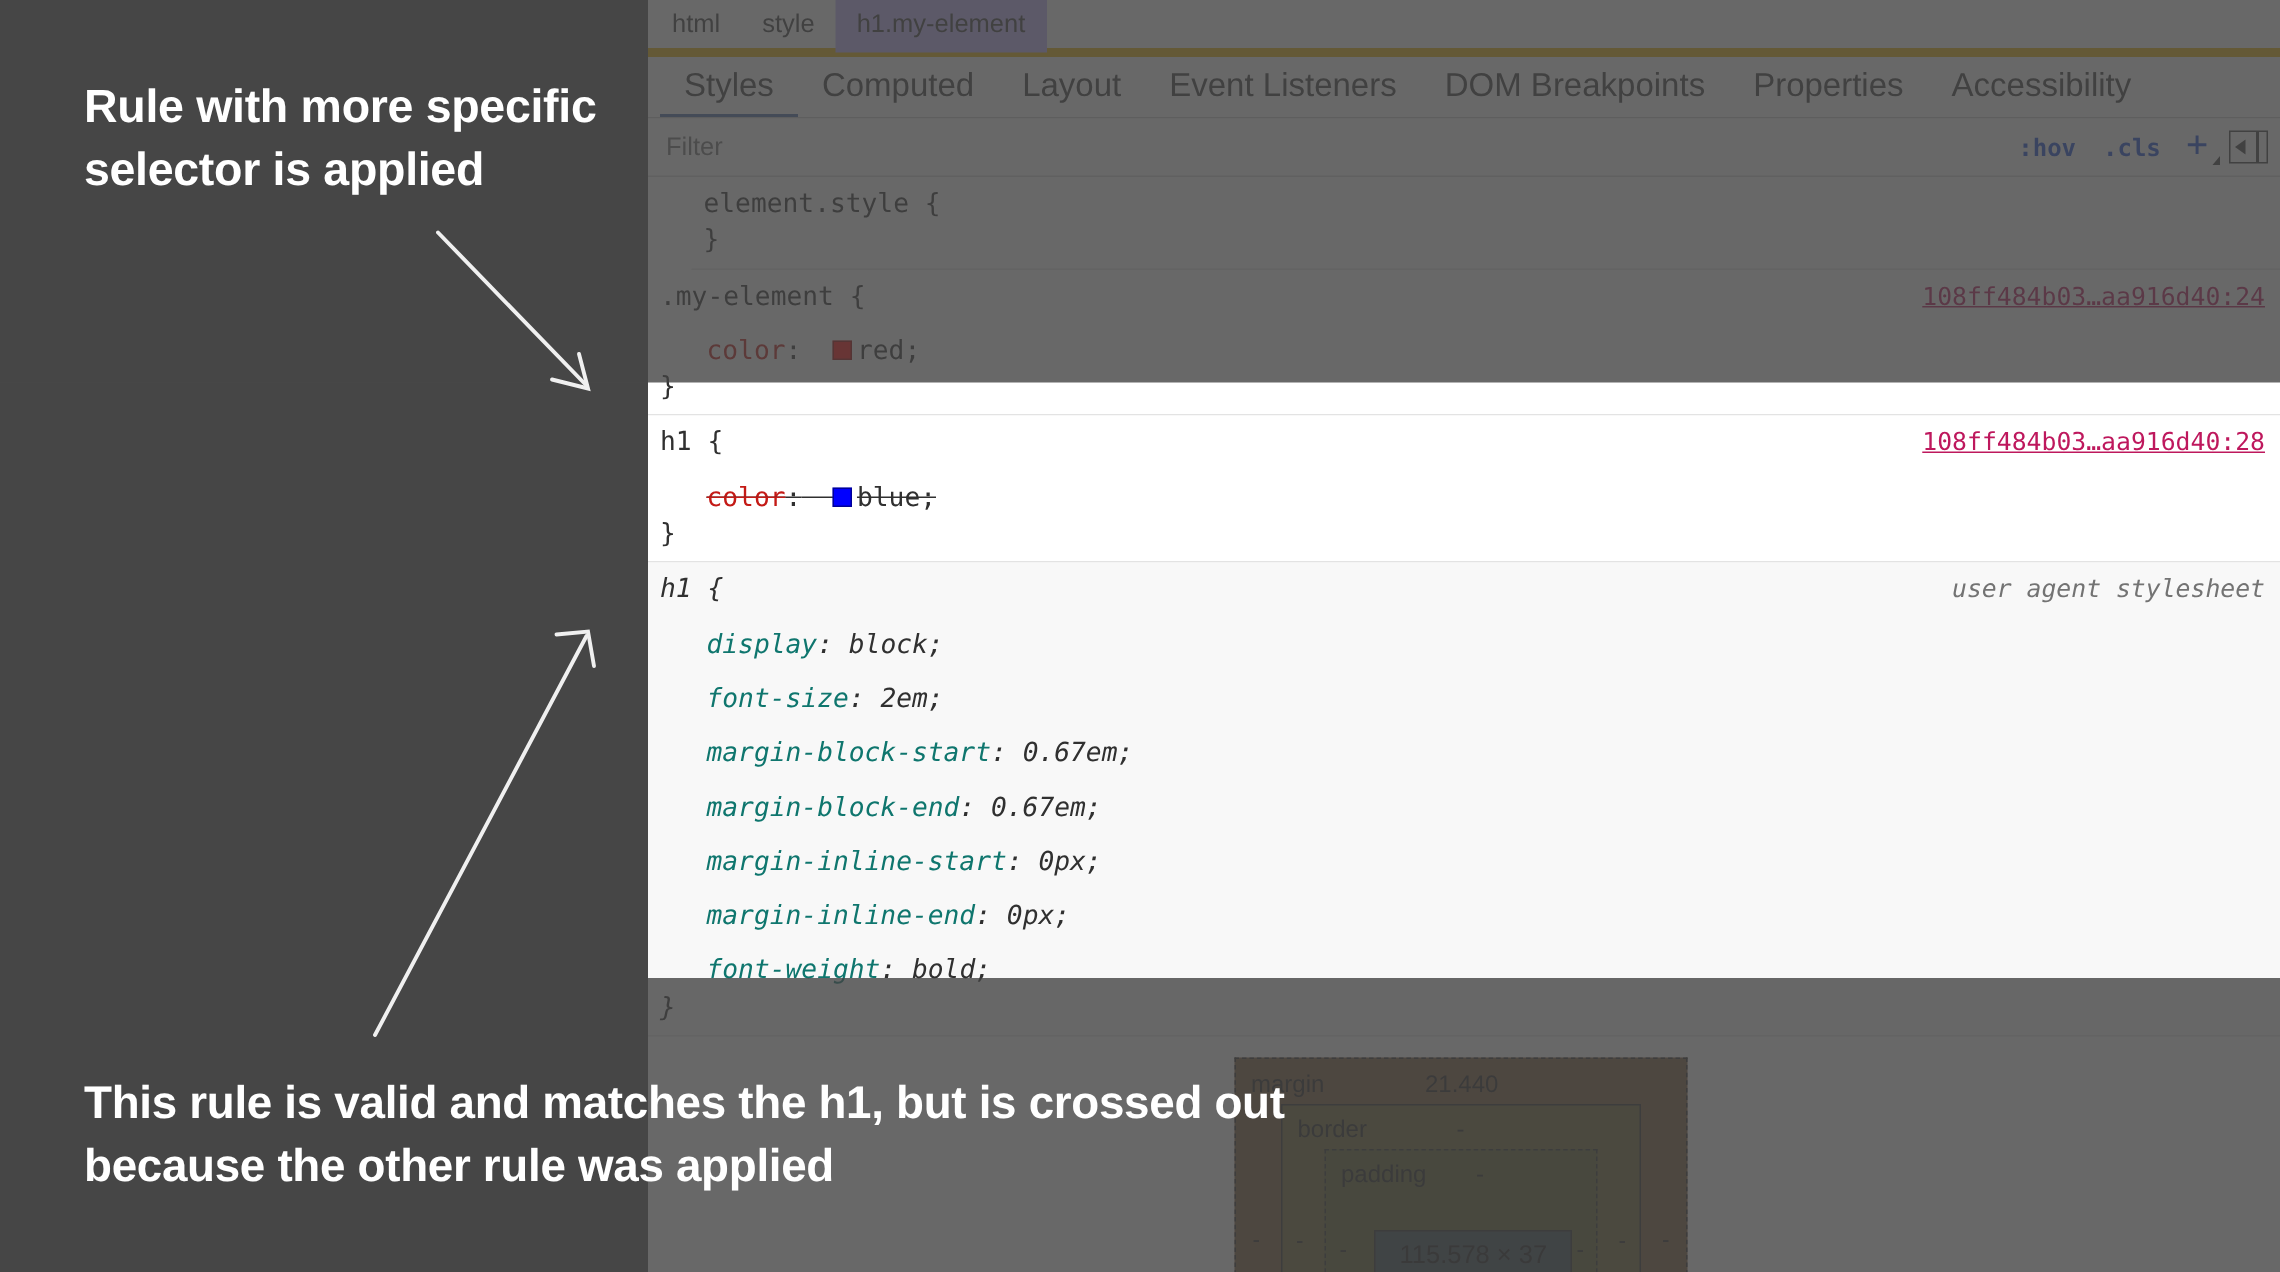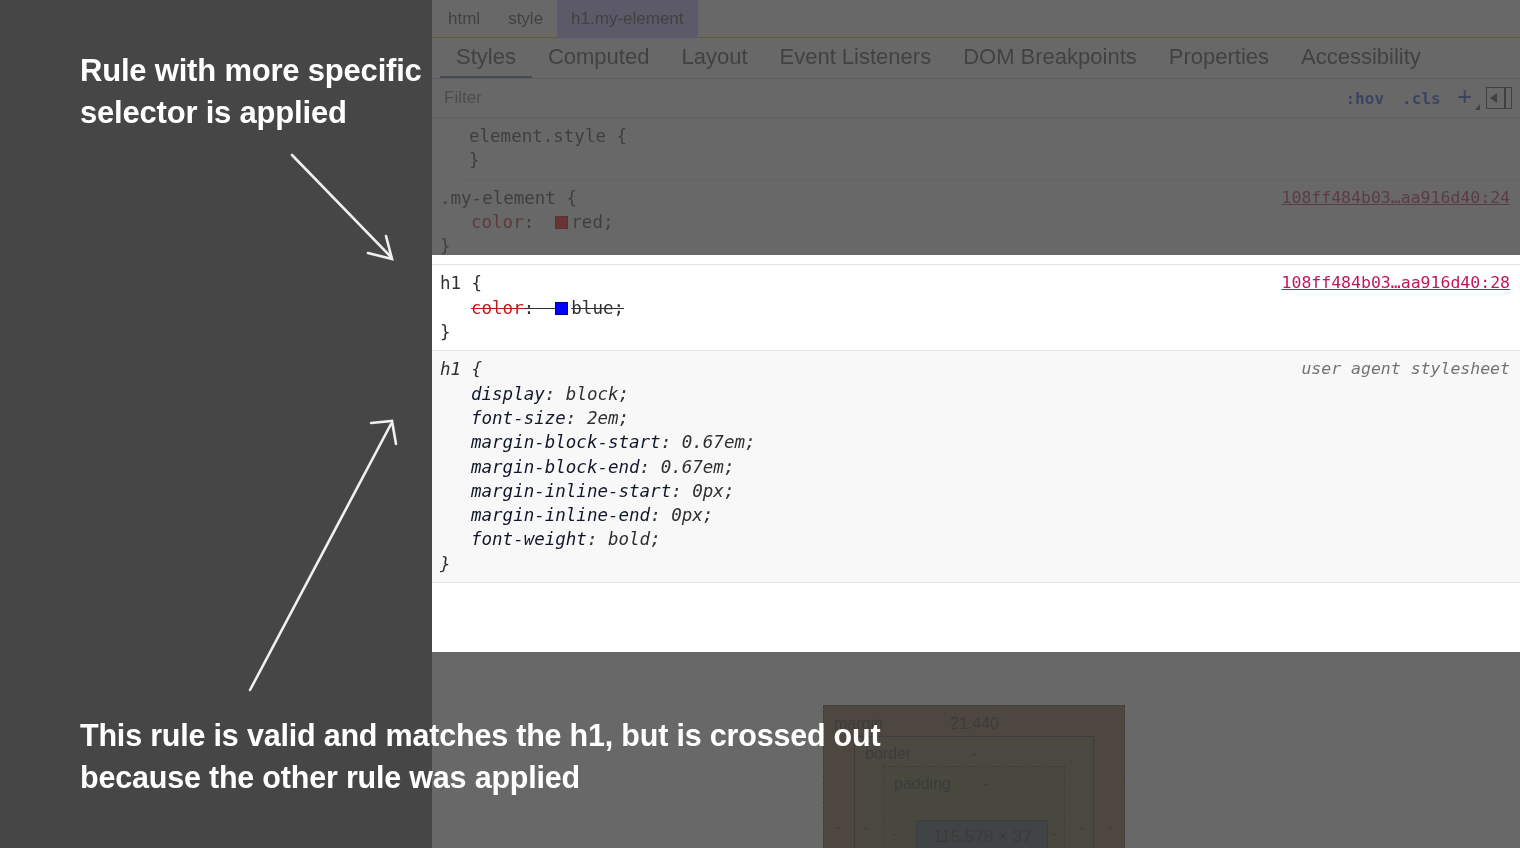--- a/index.html
+++ b/index.html
@@ -16,21 +16,21 @@
     position: absolute;
     left: 432px; top: 0; width: 1088px; height: 848px;
     background: #ffffff;
     display: flex; flex-direction: column;
   }
 
   
   .crumbs {
     height: 38px; flex: 0 0 38px;
     background: #ffffff;
-    border-bottom: 1px solid #eab308;
+    border-bottom: 6px solid #eab308;
     display: flex; align-items: center;
     padding-left: 2px;
     font-size: 17px; color: #3c3c3c;
   }
   .crumb {
     padding: 9px 14px;
     white-space: nowrap;
     line-height: 20px;
   }
   .crumb.sel { background: #c4b5fd; }
@@ -120,23 +120,23 @@
     text-decoration: underline;
     font-family: "DejaVu Sans Mono", monospace;
   }
   .rule .srcplain {
     position: absolute; right: 10px; top: 6px;
     font-size: 16.5px; color: #737373;
     font-style: italic;
     font-family: "DejaVu Sans Mono", monospace;
     text-decoration: none;
   }
-  .decl { padding-left: 31px; white-space: nowrap; }
+  .decl { padding-left: 31px; white-space: nowrap; margin-top: 12px; }
   .prop { color: #c41a16; }
-  .rule.ua .prop { color: #0f172a; }
+  .rule.ua .prop { color: #0f766e; }
   .val { color: #303030; }
   .punct { color: #303030; }
   .sel-txt { color: #303030; }
   .struck { text-decoration: line-through; text-decoration-color: #303030; }
   .struck .prop { text-decoration: line-through; text-decoration-color: #c41a16; }
   .sw {
     display: inline-block; width: 13px; height: 13px;
     border: 1px solid #00000066;
     vertical-align: -1px; margin-right: 3px;
   }
@@ -179,21 +179,20 @@
   
   .anno {
     position: absolute;
     color: #ffffff;
     font-family: "Liberation Sans", sans-serif;
     font-weight: bold;
     font-size: 31px;
     line-height: 42px;
     letter-spacing: -0.2px;
     white-space: pre-line;
-    margin-left: 24px;
   }
   .anno-top { left: 56px; top: 50px; width: 420px; }
   .anno-bottom { left: 56px; top: 714px; width: 830px; font-size: 30.5px; }
 
   .arrows { position: absolute; left: 0; top: 0; width: 1520px; height: 848px; pointer-events: none; }
 </style>
 </head>
 <body>
 
 <div id="root">

